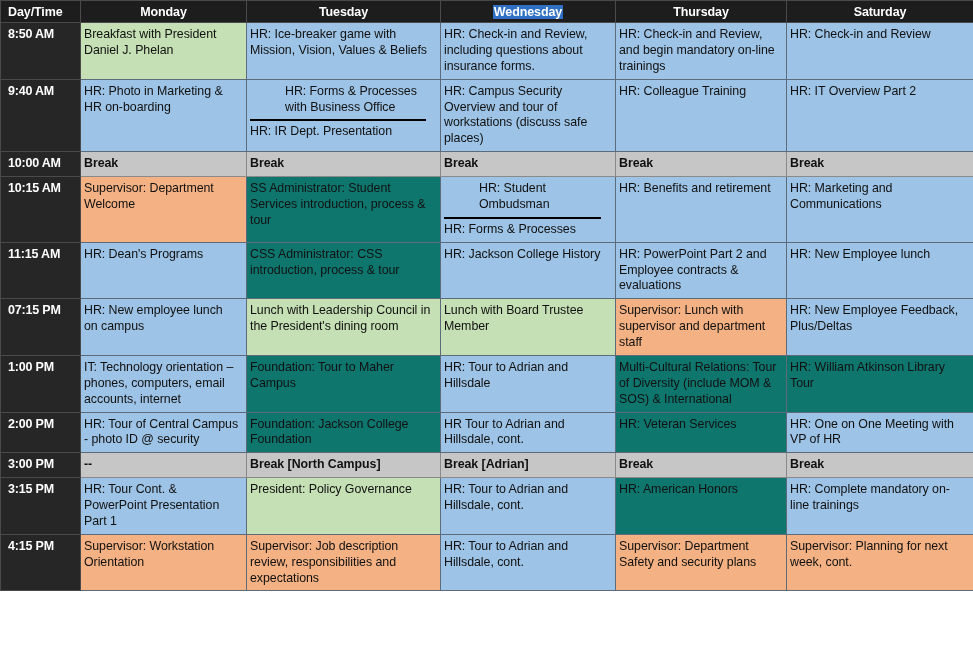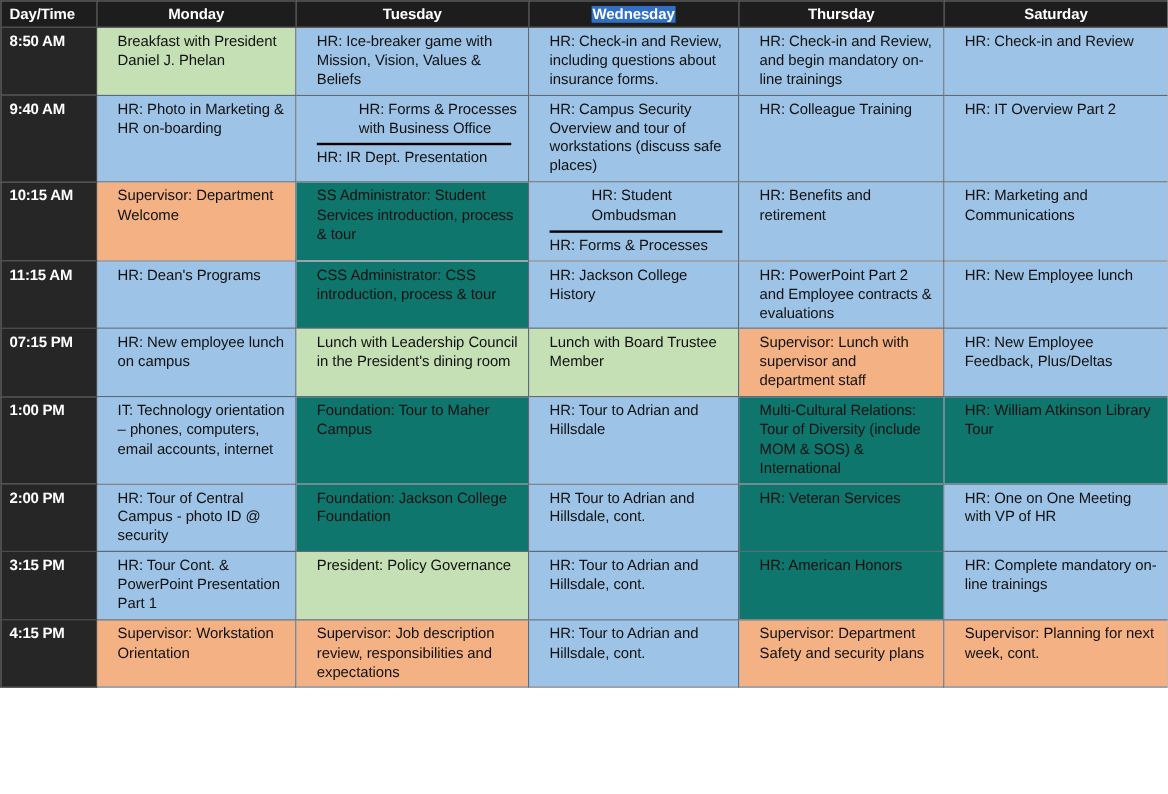--- a/index.html
+++ b/index.html
@@ -55,21 +55,21 @@
     font-weight: bold;
     vertical-align: top;
     padding: 4px 6px 4px 7px;
     border: 1px solid #4a4a4a;
     white-space: nowrap;
     letter-spacing: -0.2px;
   }
 
   td.ev {
     vertical-align: top;
-    padding: 4px 7px 4px 17px;
+    padding: 4px 7px 4px 3px;
     border: 1px solid #5c6a7a;
     font-size: 12.4px;
     line-height: 1.28;
     color: #111111;
     letter-spacing: -0.05px;
     overflow: hidden;
   }
 
   
   .bg-blue   { background: #9dc3e6; }
@@ -137,20 +137,28 @@
             <span class="part-top">HR:  Forms &amp; Processes with Business Office</span>
             <span class="divider"></span>
             <span class="part-bot">HR: IR Dept. Presentation</span>
           </span>
         </td>
         <td class="ev bg-blue"><span>HR:  Campus Security Overview and tour of workstations (discuss safe places)</span></td>
         <td class="ev bg-blue"><span>HR:  Colleague Training</span></td>
         <td class="ev bg-blue"><span>HR:  IT Overview Part 2</span></td>
       </tr>
       <tr>
+        <td class="time-cell">10:00 AM</td>
+        <td class="ev bg-gray is-break"><span>Break</span></td>
+        <td class="ev bg-gray is-break"><span>Break</span></td>
+        <td class="ev bg-gray is-break"><span>Break</span></td>
+        <td class="ev bg-gray is-break"><span>Break</span></td>
+        <td class="ev bg-gray is-break"><span>Break</span></td>
+      </tr>
+      <tr>
         <td class="time-cell">10:15 AM</td>
         <td class="ev bg-orange"><span>Supervisor:  Department Welcome</span></td>
         <td class="ev bg-purple"><span>SS Administrator: Student Services introduction, process &amp; tour</span></td>
         <td class="ev bg-blue">
           <span class="split">
             <span class="part-top">HR:  Student Ombudsman</span>
             <span class="divider"></span>
             <span class="part-bot">HR: Forms &amp; Processes</span>
           </span>
         </td>
@@ -183,20 +191,28 @@
       </tr>
       <tr>
         <td class="time-cell">2:00 PM</td>
         <td class="ev bg-blue"><span>HR: Tour of Central Campus - photo ID @ security</span></td>
         <td class="ev bg-purple"><span>Foundation: Jackson College Foundation</span></td>
         <td class="ev bg-blue"><span>HR Tour to Adrian and Hillsdale, cont.</span></td>
         <td class="ev bg-purple"><span>HR:  Veteran Services</span></td>
         <td class="ev bg-blue"><span>HR:  One on One Meeting with VP of HR</span></td>
       </tr>
       <tr>
+        <td class="time-cell">3:00 PM</td>
+        <td class="ev bg-gray is-break"><span>--</span></td>
+        <td class="ev bg-gray is-break"><span>Break [North Campus]</span></td>
+        <td class="ev bg-gray is-break"><span>Break [Adrian]</span></td>
+        <td class="ev bg-gray is-break"><span>Break</span></td>
+        <td class="ev bg-gray is-break"><span>Break</span></td>
+      </tr>
+      <tr>
         <td class="time-cell">3:15 PM</td>
         <td class="ev bg-blue"><span>HR: Tour Cont. &amp; PowerPoint Presentation Part 1</span></td>
         <td class="ev bg-green"><span>President: Policy Governance</span></td>
         <td class="ev bg-blue"><span>HR: Tour to Adrian and Hillsdale, cont.</span></td>
         <td class="ev bg-purple"><span>HR:  American Honors</span></td>
         <td class="ev bg-blue"><span>HR:  Complete mandatory on-line trainings</span></td>
       </tr>
       <tr>
         <td class="time-cell">4:15 PM</td>
         <td class="ev bg-orange"><span>Supervisor:  Workstation Orientation</span></td>

